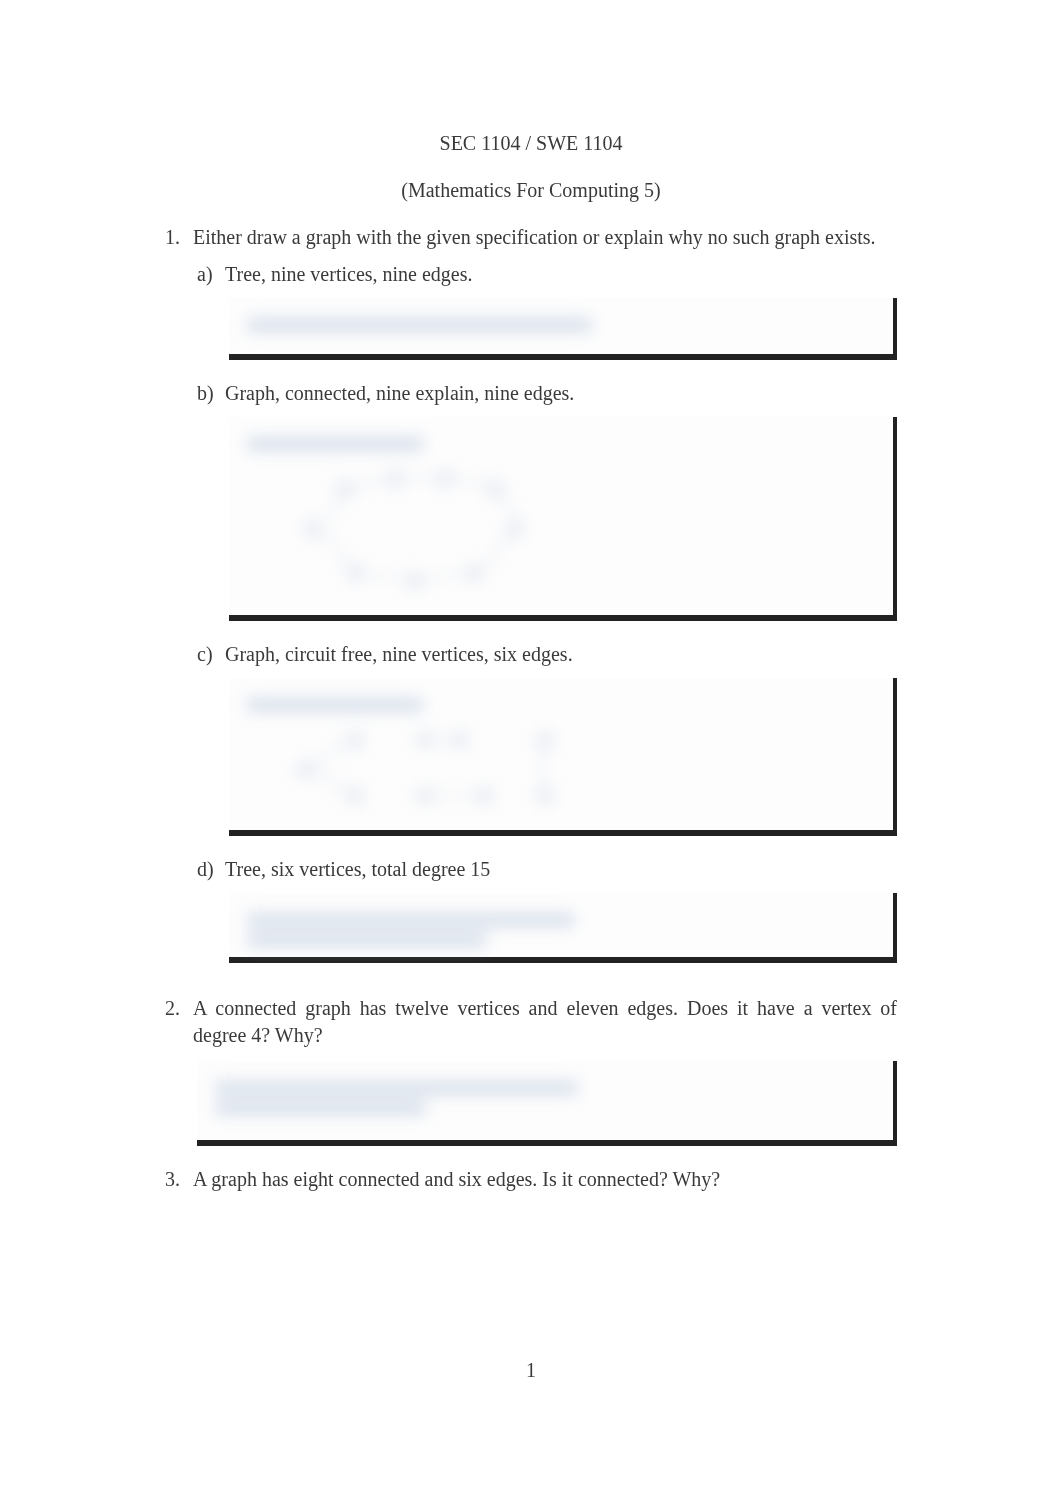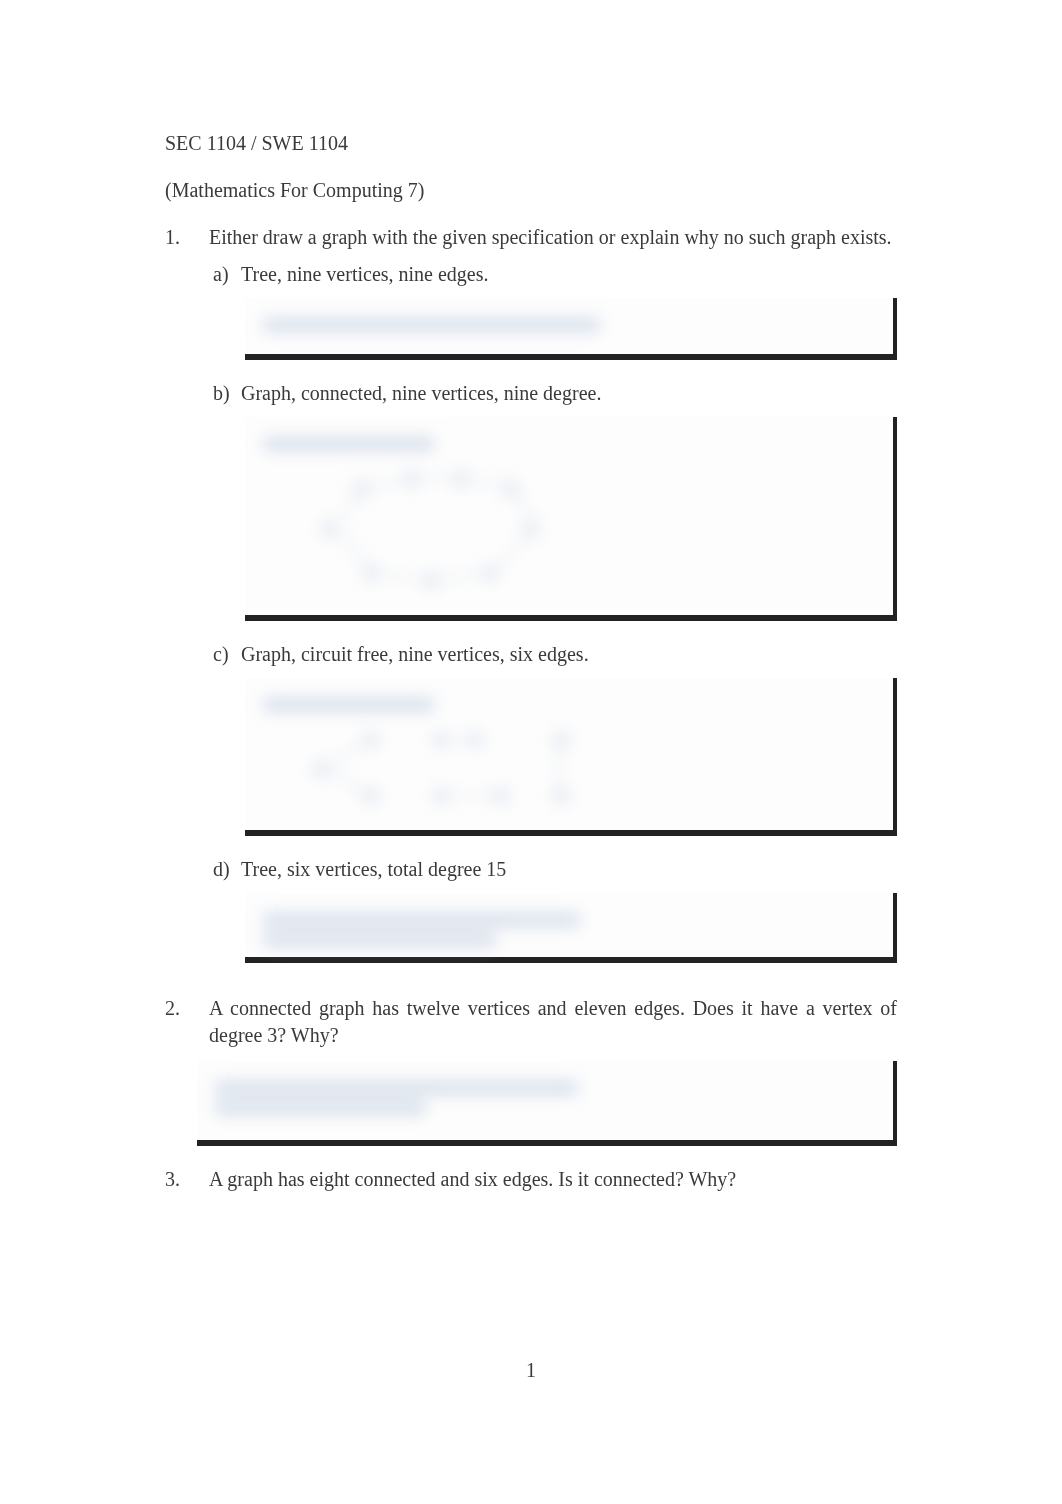--- a/index.html
+++ b/index.html
@@ -10,37 +10,37 @@
       font-family: "Times New Roman", "Latin Modern Roman", serif;
       color: #3a3a3a;
       position: relative;
     }
     .page {
       padding: 130px 165px 0 165px;
       font-size: 20px;
       line-height: 1.35;
     }
     .header-line {
-      text-align: left;
+      text-align: center;
       margin-bottom: 18px;
     }
     .header-title { font-size: 20px; margin-bottom: 20px; }
     .header-sub { font-size: 20px; margin-bottom: 20px; }
     .header-tut { font-size: 20px; margin-bottom: 24px; }
 
     .qnum {
       display: inline-block;
       width: 28px;
     }
     .q1 {
       display: flex;
       margin-bottom: 12px;
       text-align: justify;
     }
-    .q1-body { flex: 1; margin-left: 16px; }
+    .q1-body { flex: 1; }
     .sub {
       display: flex;
       margin-top: 10px;
       margin-left: 4px;
     }
     .sub-label { width: 28px; }
     .sub-body { flex: 1; }
 
     .answer-box {
       margin: 10px 0 20px 36px;
@@ -115,42 +115,42 @@
       margin: 6px 0;
       border-radius: 2px;
     }
   </style>
 </head>
 <body>
 
 <div class="page">
 
   <div class="header-line header-title">SEC 1104 / SWE 1104</div>
-  <div class="header-line header-sub">(Mathematics For Computing 7)</div>
+  <div class="header-line header-sub">(Mathematics For Computing 5)</div>
 
   <div class="q1">
     <span class="qnum">1.</span>
     <div class="q1-body">
       <span>Either draw a graph with the given specification or explain why no such graph exists.</span>
 
       
       <div class="sub">
         <span class="sub-label">a)</span>
         <span class="sub-body">Tree, nine vertices, nine edges.</span>
       </div>
       <div class="answer-box box-a">
         <div class="answer-inner">
           <div class="blur-line" style="width:55%"></div>
         </div>
       </div>
 
       
       <div class="sub">
         <span class="sub-label">b)</span>
-        <span class="sub-body">Graph, connected, nine vertices, nine degree.</span>
+        <span class="sub-body">Graph, connected, nine explain, nine edges.</span>
       </div>
       <div class="answer-box box-b">
         <div class="answer-inner">
           <div class="blur-line" style="width:28%"></div>
           <div class="graph-cycle">
             <div class="node" style="left:28px; top:58px;"></div>
             <div class="node" style="left:60px; top:18px;"></div>
             <div class="node" style="left:110px; top:8px;"></div>
             <div class="node" style="left:160px; top:8px;"></div>
             <div class="node" style="left:210px; top:18px;"></div>
@@ -208,21 +208,21 @@
           <div class="blur-line" style="width:52%"></div>
           <div class="blur-line" style="width:38%"></div>
         </div>
       </div>
 
     </div>
   </div>
 
   <div class="q2">
     <span class="qnum">2.</span>
-    <span class="q1-body">A connected graph has twelve vertices and eleven edges. Does it have a vertex of degree 3? Why?</span>
+    <span class="q1-body">A connected graph has twelve vertices and eleven edges. Does it have a vertex of degree 4? Why?</span>
   </div>
   <div class="answer-box box-2" style="margin-left:32px">
     <div class="answer-inner">
       <div class="blur-line" style="width:55%"></div>
       <div class="blur-line" style="width:32%"></div>
     </div>
   </div>
 
   <div class="q3">
     <span class="qnum">3.</span>

